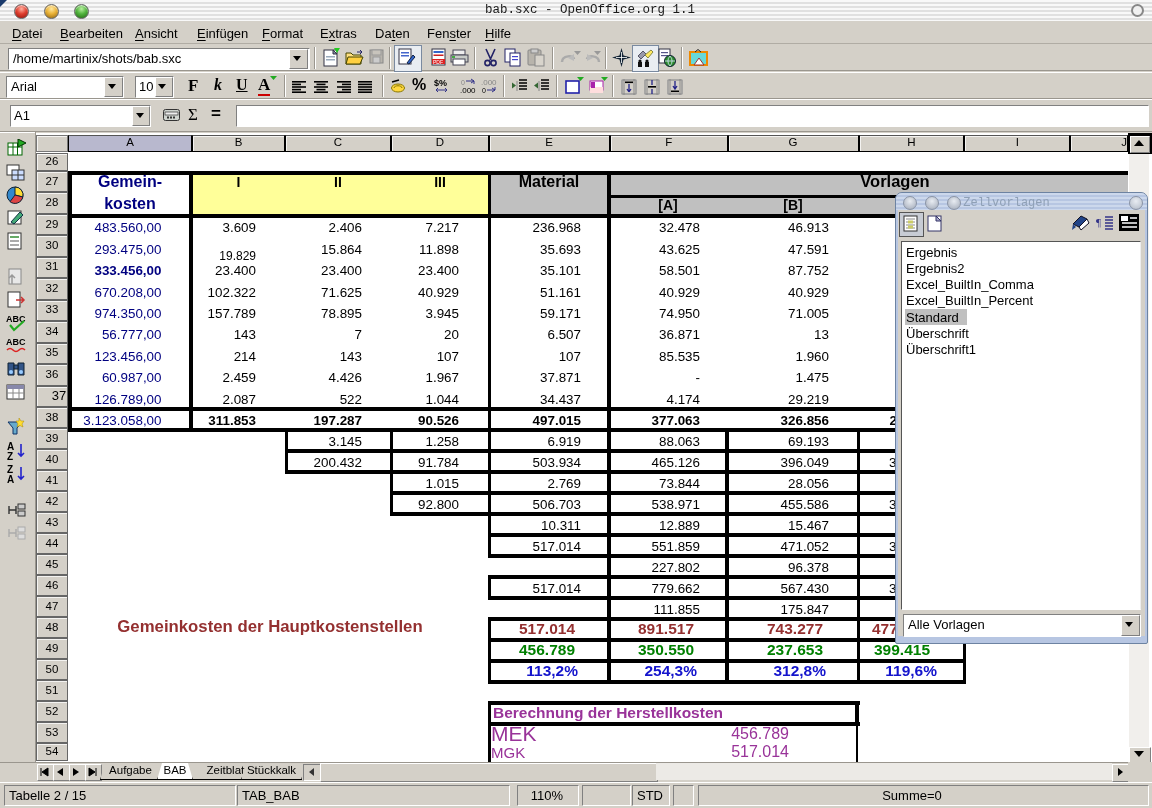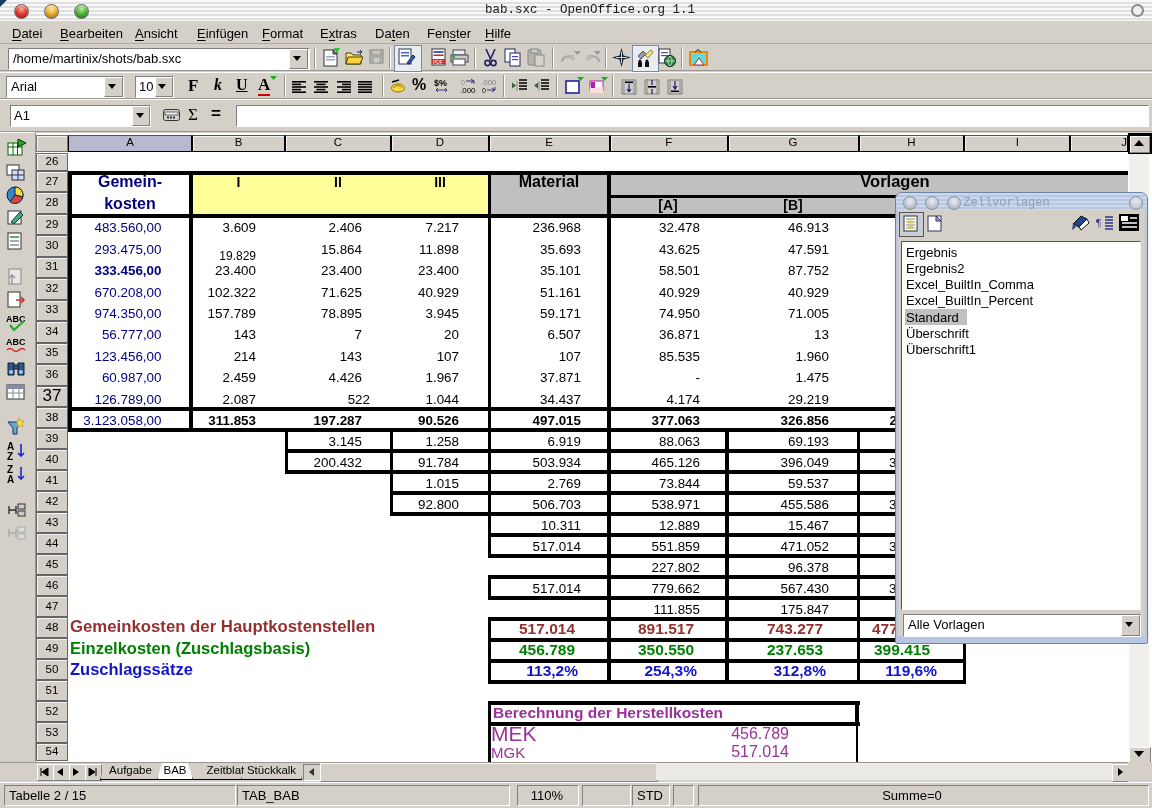--- a/index.html
+++ b/index.html
@@ -304,21 +304,21 @@
 <div class="abs" style="left:37.0px;top:281.8px;width:30px;text-align:center;font-size:11.5px;color:#000;line-height:13.5px;">32</div>
 <div class="abs" style="left:36px;top:299.7px;width:32px;height:21.4px;background:#d4d0c8;border:1px solid #666;box-sizing:border-box;box-shadow:inset 1px 1px 0 rgba(255,255,255,.75);"></div>
 <div class="abs" style="left:37.0px;top:303.3px;width:30px;text-align:center;font-size:11.5px;color:#000;line-height:13.5px;">33</div>
 <div class="abs" style="left:36px;top:321.1px;width:32px;height:21.5px;background:#d4d0c8;border:1px solid #666;box-sizing:border-box;box-shadow:inset 1px 1px 0 rgba(255,255,255,.75);"></div>
 <div class="abs" style="left:37.0px;top:324.7px;width:30px;text-align:center;font-size:11.5px;color:#000;line-height:13.5px;">34</div>
 <div class="abs" style="left:36px;top:342.6px;width:32px;height:21.4px;background:#d4d0c8;border:1px solid #666;box-sizing:border-box;box-shadow:inset 1px 1px 0 rgba(255,255,255,.75);"></div>
 <div class="abs" style="left:37.0px;top:346.2px;width:30px;text-align:center;font-size:11.5px;color:#000;line-height:13.5px;">35</div>
 <div class="abs" style="left:36px;top:364.0px;width:32px;height:21.5px;background:#d4d0c8;border:1px solid #666;box-sizing:border-box;box-shadow:inset 1px 1px 0 rgba(255,255,255,.75);"></div>
 <div class="abs" style="left:37.0px;top:367.6px;width:30px;text-align:center;font-size:11.5px;color:#000;line-height:13.5px;">36</div>
 <div class="abs" style="left:36px;top:385.5px;width:32px;height:21.4px;background:#d4d0c8;border:1px solid #666;box-sizing:border-box;box-shadow:inset 1px 1px 0 rgba(255,255,255,.75);"></div>
-<div class="abs" style="left:37.0px;top:389.1px;width:30px;text-align:center;font-size:17px;color:#000;line-height:13.5px;">37</div>
+<div class="abs" style="left:37.0px;top:389.1px;width:30px;text-align:center;font-size:13px;color:#000;line-height:13.5px;padding-left:7px;">37</div>
 <div class="abs" style="left:36px;top:406.9px;width:32px;height:21.4px;background:#d4d0c8;border:1px solid #666;box-sizing:border-box;box-shadow:inset 1px 1px 0 rgba(255,255,255,.75);"></div>
 <div class="abs" style="left:37.0px;top:410.5px;width:30px;text-align:center;font-size:11.5px;color:#000;line-height:13.5px;">38</div>
 <div class="abs" style="left:36px;top:428.4px;width:32px;height:21.0px;background:#d4d0c8;border:1px solid #666;box-sizing:border-box;box-shadow:inset 1px 1px 0 rgba(255,255,255,.75);"></div>
 <div class="abs" style="left:37.0px;top:431.8px;width:30px;text-align:center;font-size:11.5px;color:#000;line-height:13.5px;">39</div>
 <div class="abs" style="left:36px;top:449.4px;width:32px;height:21.0px;background:#d4d0c8;border:1px solid #666;box-sizing:border-box;box-shadow:inset 1px 1px 0 rgba(255,255,255,.75);"></div>
 <div class="abs" style="left:37.0px;top:452.8px;width:30px;text-align:center;font-size:11.5px;color:#000;line-height:13.5px;">40</div>
 <div class="abs" style="left:36px;top:470.4px;width:32px;height:21.0px;background:#d4d0c8;border:1px solid #666;box-sizing:border-box;box-shadow:inset 1px 1px 0 rgba(255,255,255,.75);"></div>
 <div class="abs" style="left:37.0px;top:473.8px;width:30px;text-align:center;font-size:11.5px;color:#000;line-height:13.5px;">41</div>
 <div class="abs" style="left:36px;top:491.4px;width:32px;height:21.0px;background:#d4d0c8;border:1px solid #666;box-sizing:border-box;box-shadow:inset 1px 1px 0 rgba(255,255,255,.75);"></div>
 <div class="abs" style="left:37.0px;top:494.8px;width:30px;text-align:center;font-size:11.5px;color:#000;line-height:13.5px;">42</div>
@@ -445,21 +445,21 @@
 <div class="abs" style="left:709.0px;top:348.8px;width:120px;text-align:right;font-size:13.4px;color:#000;line-height:15.4px;">1.960</div>
 <div class="abs" style="left:41.5px;top:370.3px;width:120px;text-align:right;font-size:13.4px;color:#000080;line-height:15.4px;">60.987,00</div>
 <div class="abs" style="left:136.0px;top:370.3px;width:120px;text-align:right;font-size:13.4px;color:#000;line-height:15.4px;">2.459</div>
 <div class="abs" style="left:242.0px;top:370.3px;width:120px;text-align:right;font-size:13.4px;color:#000;line-height:15.4px;">4.426</div>
 <div class="abs" style="left:339.0px;top:370.3px;width:120px;text-align:right;font-size:13.4px;color:#000;line-height:15.4px;">1.967</div>
 <div class="abs" style="left:461.0px;top:370.3px;width:120px;text-align:right;font-size:13.4px;color:#000;line-height:15.4px;">37.871</div>
 <div class="abs" style="left:580.0px;top:370.3px;width:120px;text-align:right;font-size:13.4px;color:#000;line-height:15.4px;">-</div>
 <div class="abs" style="left:709.0px;top:370.3px;width:120px;text-align:right;font-size:13.4px;color:#000;line-height:15.4px;">1.475</div>
 <div class="abs" style="left:41.5px;top:391.7px;width:120px;text-align:right;font-size:13.4px;color:#000080;line-height:15.4px;">126.789,00</div>
 <div class="abs" style="left:136.0px;top:391.7px;width:120px;text-align:right;font-size:13.4px;color:#000;line-height:15.4px;">2.087</div>
-<div class="abs" style="left:242.0px;top:391.7px;width:120px;text-align:right;font-size:13.4px;color:#000;line-height:15.4px;margin-left:8px;">522</div>
+<div class="abs" style="left:242.0px;top:391.7px;width:120px;text-align:right;font-size:13.4px;color:#000;line-height:15.4px;">522</div>
 <div class="abs" style="left:339.0px;top:391.7px;width:120px;text-align:right;font-size:13.4px;color:#000;line-height:15.4px;">1.044</div>
 <div class="abs" style="left:461.0px;top:391.7px;width:120px;text-align:right;font-size:13.4px;color:#000;line-height:15.4px;">34.437</div>
 <div class="abs" style="left:580.0px;top:391.7px;width:120px;text-align:right;font-size:13.4px;color:#000;line-height:15.4px;">4.174</div>
 <div class="abs" style="left:709.0px;top:391.7px;width:120px;text-align:right;font-size:13.4px;color:#000;line-height:15.4px;">29.219</div>
 <div class="abs" style="left:41.5px;top:413.2px;width:120px;text-align:right;font-size:13.4px;color:#000080;line-height:15.4px;">3.123.058,00</div>
 <div class="abs" style="left:818.0px;top:413.2px;width:120px;text-align:right;font-size:13.4px;color:#000;line-height:15.4px;font-weight:bold;">234.181</div>
 <div class="abs" style="left:136.0px;top:413.2px;width:120px;text-align:right;font-size:13.4px;color:#000;line-height:15.4px;font-weight:bold;">311.853</div>
 <div class="abs" style="left:242.0px;top:413.2px;width:120px;text-align:right;font-size:13.4px;color:#000;line-height:15.4px;font-weight:bold;">197.287</div>
 <div class="abs" style="left:339.0px;top:413.2px;width:120px;text-align:right;font-size:13.4px;color:#000;line-height:15.4px;font-weight:bold;">90.526</div>
 <div class="abs" style="left:461.0px;top:413.2px;width:120px;text-align:right;font-size:13.4px;color:#000;line-height:15.4px;font-weight:bold;">497.015</div>
@@ -471,21 +471,21 @@
 <div class="abs" style="left:580.0px;top:434.4px;width:120px;text-align:right;font-size:13.4px;color:#000;line-height:15.4px;">88.063</div>
 <div class="abs" style="left:709.0px;top:434.4px;width:120px;text-align:right;font-size:13.4px;color:#000;line-height:15.4px;">69.193</div>
 <div class="abs" style="left:242.0px;top:455.4px;width:120px;text-align:right;font-size:13.4px;color:#000;line-height:15.4px;">200.432</div>
 <div class="abs" style="left:339.0px;top:455.4px;width:120px;text-align:right;font-size:13.4px;color:#000;line-height:15.4px;">91.784</div>
 <div class="abs" style="left:461.0px;top:455.4px;width:120px;text-align:right;font-size:13.4px;color:#000;line-height:15.4px;">503.934</div>
 <div class="abs" style="left:580.0px;top:455.4px;width:120px;text-align:right;font-size:13.4px;color:#000;line-height:15.4px;">465.126</div>
 <div class="abs" style="left:709.0px;top:455.4px;width:120px;text-align:right;font-size:13.4px;color:#000;line-height:15.4px;">396.049</div>
 <div class="abs" style="left:339.0px;top:476.4px;width:120px;text-align:right;font-size:13.4px;color:#000;line-height:15.4px;">1.015</div>
 <div class="abs" style="left:461.0px;top:476.4px;width:120px;text-align:right;font-size:13.4px;color:#000;line-height:15.4px;">2.769</div>
 <div class="abs" style="left:580.0px;top:476.4px;width:120px;text-align:right;font-size:13.4px;color:#000;line-height:15.4px;">73.844</div>
-<div class="abs" style="left:709.0px;top:476.4px;width:120px;text-align:right;font-size:13.4px;color:#000;line-height:15.4px;">59.537</div>
+<div class="abs" style="left:709.0px;top:476.4px;width:120px;text-align:right;font-size:13.4px;color:#000;line-height:15.4px;">28.056</div>
 <div class="abs" style="left:339.0px;top:497.4px;width:120px;text-align:right;font-size:13.4px;color:#000;line-height:15.4px;">92.800</div>
 <div class="abs" style="left:461.0px;top:497.4px;width:120px;text-align:right;font-size:13.4px;color:#000;line-height:15.4px;">506.703</div>
 <div class="abs" style="left:580.0px;top:497.4px;width:120px;text-align:right;font-size:13.4px;color:#000;line-height:15.4px;">538.971</div>
 <div class="abs" style="left:709.0px;top:497.4px;width:120px;text-align:right;font-size:13.4px;color:#000;line-height:15.4px;">455.586</div>
 <div class="abs" style="left:461.0px;top:518.4px;width:120px;text-align:right;font-size:13.4px;color:#000;line-height:15.4px;">10.311</div>
 <div class="abs" style="left:580.0px;top:518.4px;width:120px;text-align:right;font-size:13.4px;color:#000;line-height:15.4px;">12.889</div>
 <div class="abs" style="left:709.0px;top:518.4px;width:120px;text-align:right;font-size:13.4px;color:#000;line-height:15.4px;">15.467</div>
 <div class="abs" style="left:461.0px;top:539.4px;width:120px;text-align:right;font-size:13.4px;color:#000;line-height:15.4px;">517.014</div>
 <div class="abs" style="left:580.0px;top:539.4px;width:120px;text-align:right;font-size:13.4px;color:#000;line-height:15.4px;">551.859</div>
 <div class="abs" style="left:709.0px;top:539.4px;width:120px;text-align:right;font-size:13.4px;color:#000;line-height:15.4px;">471.052</div>
@@ -493,23 +493,21 @@
 <div class="abs" style="left:709.0px;top:560.4px;width:120px;text-align:right;font-size:13.4px;color:#000;line-height:15.4px;">96.378</div>
 <div class="abs" style="left:461.0px;top:581.4px;width:120px;text-align:right;font-size:13.4px;color:#000;line-height:15.4px;">517.014</div>
 <div class="abs" style="left:580.0px;top:581.4px;width:120px;text-align:right;font-size:13.4px;color:#000;line-height:15.4px;">779.662</div>
 <div class="abs" style="left:709.0px;top:581.4px;width:120px;text-align:right;font-size:13.4px;color:#000;line-height:15.4px;">567.430</div>
 <div class="abs" style="left:580.0px;top:602.4px;width:120px;text-align:right;font-size:13.4px;color:#000;line-height:15.4px;">111.855</div>
 <div class="abs" style="left:709.0px;top:602.4px;width:120px;text-align:right;font-size:13.4px;color:#000;line-height:15.4px;">175.847</div>
 <div class="abs" style="left:817.5px;top:455.4px;width:120px;text-align:right;font-size:13.4px;color:#000;line-height:15.4px;">355.000</div>
 <div class="abs" style="left:817.5px;top:497.4px;width:120px;text-align:right;font-size:13.4px;color:#000;line-height:15.4px;">355.000</div>
 <div class="abs" style="left:817.5px;top:539.4px;width:120px;text-align:right;font-size:13.4px;color:#000;line-height:15.4px;">355.000</div>
 <div class="abs" style="left:817.5px;top:581.4px;width:120px;text-align:right;font-size:13.4px;color:#000;line-height:15.4px;">355.000</div>
-<div class="abs" style="left:70.0px;top:617.6px;width:400px;font-size:16.75px;color:#943030;line-height:18.75px;text-align:left;font-weight:bold;">Gemeinkosten der Hauptkostenstellen</div>
-<div class="abs" style="left:70.0px;top:638.8px;width:400px;font-size:16.5px;color:#008000;line-height:18.5px;text-align:left;font-weight:bold;">Einzelkosten (Zuschlagsbasis)</div>
-<div class="abs" style="left:70.0px;top:659.8px;width:400px;font-size:16.5px;color:#1414cc;line-height:18.5px;text-align:left;font-weight:bold;">Zuschlagssätze</div>
+<div class="abs" style="left:70.0px;top:617.6px;width:400px;font-size:16.75px;color:#943030;line-height:18.75px;text-align:center;font-weight:bold;">Gemeinkosten der Hauptkostenstellen</div>
 <div class="abs" style="left:455.0px;top:619.6px;width:120px;text-align:right;font-size:15.5px;color:#943030;line-height:17.5px;font-weight:bold;">517.014</div>
 <div class="abs" style="left:574.0px;top:619.6px;width:120px;text-align:right;font-size:15.5px;color:#943030;line-height:17.5px;font-weight:bold;">891.517</div>
 <div class="abs" style="left:703.0px;top:619.6px;width:120px;text-align:right;font-size:15.5px;color:#943030;line-height:17.5px;font-weight:bold;">743.277</div>
 <div class="abs" style="left:808.0px;top:619.6px;width:120px;text-align:right;font-size:15.5px;color:#943030;line-height:17.5px;font-weight:bold;">477.314</div>
 <div class="abs" style="left:455.0px;top:640.6px;width:120px;text-align:right;font-size:15.5px;color:#008000;line-height:17.5px;font-weight:bold;">456.789</div>
 <div class="abs" style="left:574.0px;top:640.6px;width:120px;text-align:right;font-size:15.5px;color:#008000;line-height:17.5px;font-weight:bold;">350.550</div>
 <div class="abs" style="left:703.0px;top:640.6px;width:120px;text-align:right;font-size:15.5px;color:#008000;line-height:17.5px;font-weight:bold;">237.653</div>
 <div class="abs" style="left:810.0px;top:640.6px;width:120px;text-align:right;font-size:15.5px;color:#008000;line-height:17.5px;font-weight:bold;">399.415</div>
 <div class="abs" style="left:458.0px;top:661.6px;width:120px;text-align:right;font-size:15.5px;color:#1414cc;line-height:17.5px;font-weight:bold;">113,2%</div>
 <div class="abs" style="left:577.0px;top:661.6px;width:120px;text-align:right;font-size:15.5px;color:#1414cc;line-height:17.5px;font-weight:bold;">254,3%</div>

